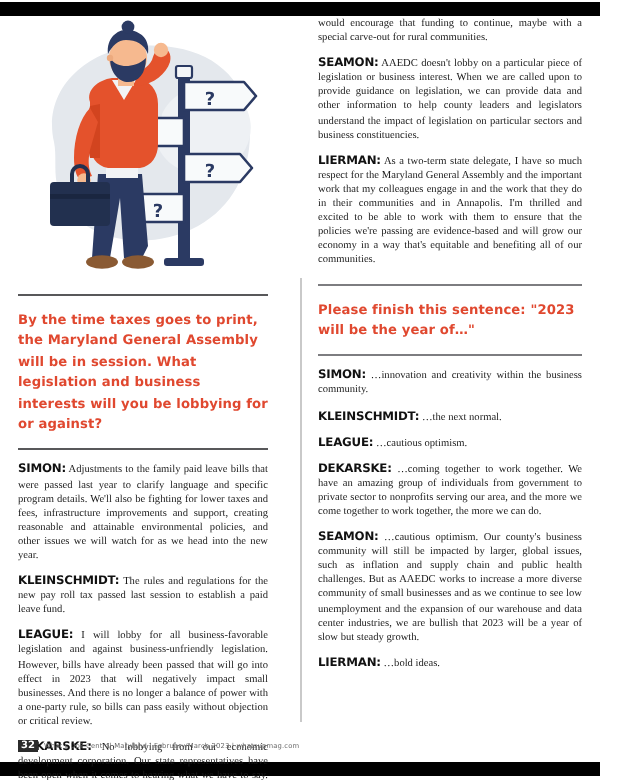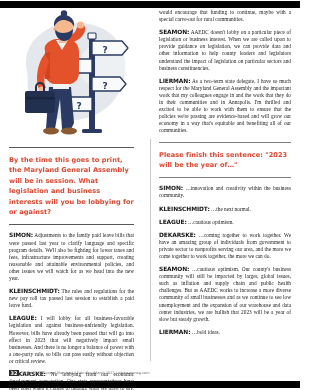--- a/index.html
+++ b/index.html
@@ -220,21 +220,21 @@
             <circle cx="46" cy="20" r="1.6" fill="#edaa7e"></circle>
 
             <rect x="16" y="82" width="30" height="22" rx="2" fill="#22304f"></rect>
             <rect x="16" y="88" width="30" height="2.4" fill="#1a2640"></rect>
             <path d="M27 82 v-4 a4 4 0 0 1 8 0 v4" fill="none" stroke="#22304f" stroke-width="2"></path>
           </svg>
         </div>
 
         <div class="rule"></div>
 
-        <p class="question">By the time this goes to print, the Maryland General Assembly will be in session. What legislation and business interests will you be lobbying for or against?</p>
+        <p class="question">By the time taxes goes to print, the Maryland General Assembly will be in session. What legislation and business interests will you be lobbying for or against?</p>
 
         <div class="rule"></div>
 
         <p class="para"><span class="speaker">SIMON:</span><span> Adjustments to the family paid leave bills that were passed last year to clarify language and specific program details. We'll also be fighting for lower taxes and fees, infrastructure improvements and support, creating reasonable and attainable environmental policies, and other issues we will watch for as we head into the new year.</span></p>
 
         <p class="para"><span class="speaker">KLEINSCHMIDT:</span><span> The rules and regulations for the new pay roll tax passed last session to establish a paid leave fund.</span></p>
 
         <p class="para"><span class="speaker">LEAGUE:</span><span> I will lobby for all business-favorable legislation and against business-unfriendly legislation. However, bills have already been passed that will go into effect in 2023 that will negatively impact small businesses. And there is no longer a balance of power with a one-party rule, so bills can pass easily without objection or critical review.</span></p>
 
         <p class="para"><span class="speaker">DEKARSKE:</span><span> No lobbying from our economic development corporation. Our state representatives have been open when it comes to hearing what we have to say. The state has been very good at distributing community development funds, and to the extent that can continue, as the budget allows, I</span></p>

